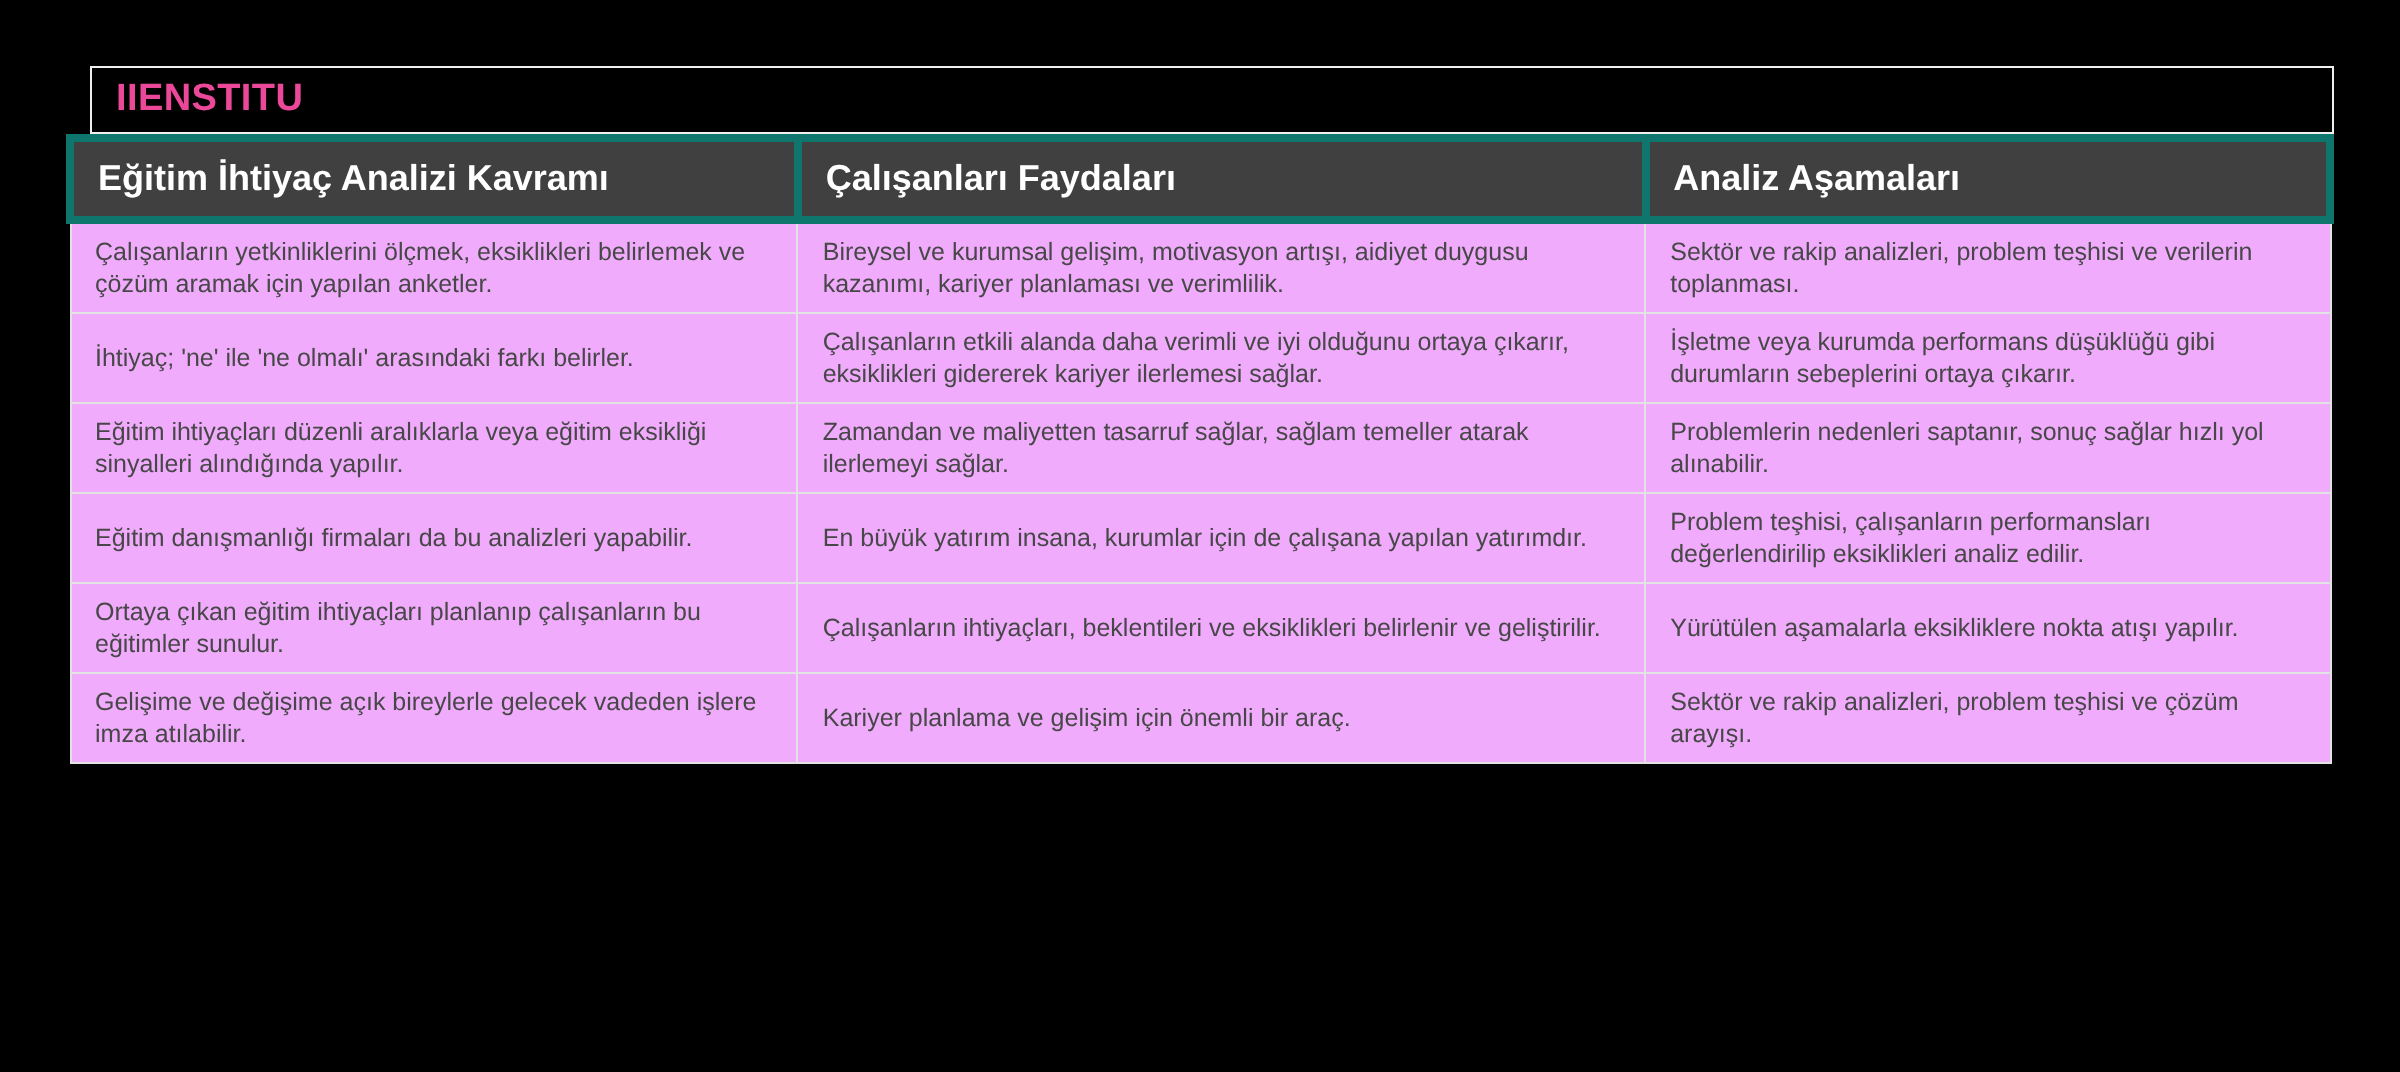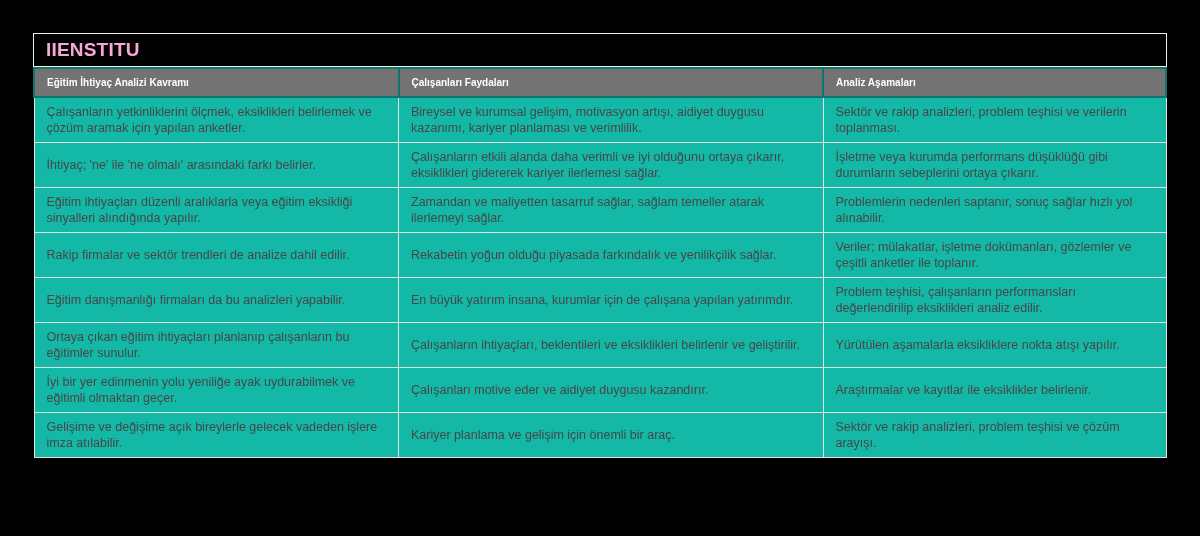--- a/index.html
+++ b/index.html
@@ -14,47 +14,48 @@
   .frame {
     position: absolute;
     left: 33px;
     top: 33px;
     width: 1134px;
   }
   .brand-bar {
     box-sizing: border-box;
     background: #000000;
     border: 1px solid #efefef;
-    color: #f9a8d4;
+    color: #ec4899;
     font-weight: bold;
     font-size: 19px;
     letter-spacing: 0.2px;
     height: 34px;
     display: flex;
     align-items: center;
     padding: 0 12px;
+    margin-left: 12px;
   }
   table.analysis {
     width: 100%;
     border-collapse: collapse;
     table-layout: fixed;
   }
   table.analysis th {
     box-sizing: border-box;
-    background: #737373;
+    background: #404040;
     color: #ffffff;
-    font-size: 10px;
+    font-size: 18px;
     font-weight: bold;
     text-align: left;
     padding: 8px 12px;
-    border: 2px solid #0f766e;
+    border: 4px solid #0f766e;
   }
   table.analysis td {
     box-sizing: border-box;
-    background: #14b8a6;
+    background: #f0abfc;
     color: #474747;
     font-size: 12.5px;
     line-height: 16px;
     padding: 6px 12px;
     border: 1px solid #e2e2e2;
     vertical-align: middle;
   }
   col.c1 { width: 32.2%; }
   col.c2 { width: 37.5%; }
   col.c3 { width: 30.3%; }
@@ -89,38 +90,28 @@
           <td>İhtiyaç; 'ne' ile 'ne olmalı' arasındaki farkı belirler.</td>
           <td>Çalışanların etkili alanda daha verimli ve iyi olduğunu ortaya çıkarır, eksiklikleri gidererek kariyer ilerlemesi sağlar.</td>
           <td>İşletme veya kurumda performans düşüklüğü gibi durumların sebeplerini ortaya çıkarır.</td>
         </tr>
         <tr>
           <td>Eğitim ihtiyaçları düzenli aralıklarla veya eğitim eksikliği sinyalleri alındığında yapılır.</td>
           <td>Zamandan ve maliyetten tasarruf sağlar, sağlam temeller atarak ilerlemeyi sağlar.</td>
           <td>Problemlerin nedenleri saptanır, sonuç sağlar hızlı yol alınabilir.</td>
         </tr>
         <tr>
-          <td>Rakip firmalar ve sektör trendleri de analize dahil edilir.</td>
-          <td>Rekabetin yoğun olduğu piyasada farkındalık ve yenilikçilik sağlar.</td>
-          <td>Veriler; mülakatlar, işletme dokümanları, gözlemler ve çeşitli anketler ile toplanır.</td>
-        </tr>
-        <tr>
           <td>Eğitim danışmanlığı firmaları da bu analizleri yapabilir.</td>
           <td>En büyük yatırım insana, kurumlar için de çalışana yapılan yatırımdır.</td>
           <td>Problem teşhisi, çalışanların performansları değerlendirilip eksiklikleri analiz edilir.</td>
         </tr>
         <tr>
           <td>Ortaya çıkan eğitim ihtiyaçları planlanıp çalışanların bu eğitimler sunulur.</td>
           <td>Çalışanların ihtiyaçları, beklentileri ve eksiklikleri belirlenir ve geliştirilir.</td>
           <td>Yürütülen aşamalarla eksikliklere nokta atışı yapılır.</td>
-        </tr>
-        <tr>
-          <td>İyi bir yer edinmenin yolu yeniliğe ayak uydurabilmek ve eğitimli olmaktan geçer.</td>
-          <td>Çalışanları motive eder ve aidiyet duygusu kazandırır.</td>
-          <td>Araştırmalar ve kayıtlar ile eksiklikler belirlenir.</td>
         </tr>
         <tr>
           <td>Gelişime ve değişime açık bireylerle gelecek vadeden işlere imza atılabilir.</td>
           <td>Kariyer planlama ve gelişim için önemli bir araç.</td>
           <td>Sektör ve rakip analizleri, problem teşhisi ve çözüm arayışı.</td>
         </tr>
       </tbody>
   </table>
 </div>
 

